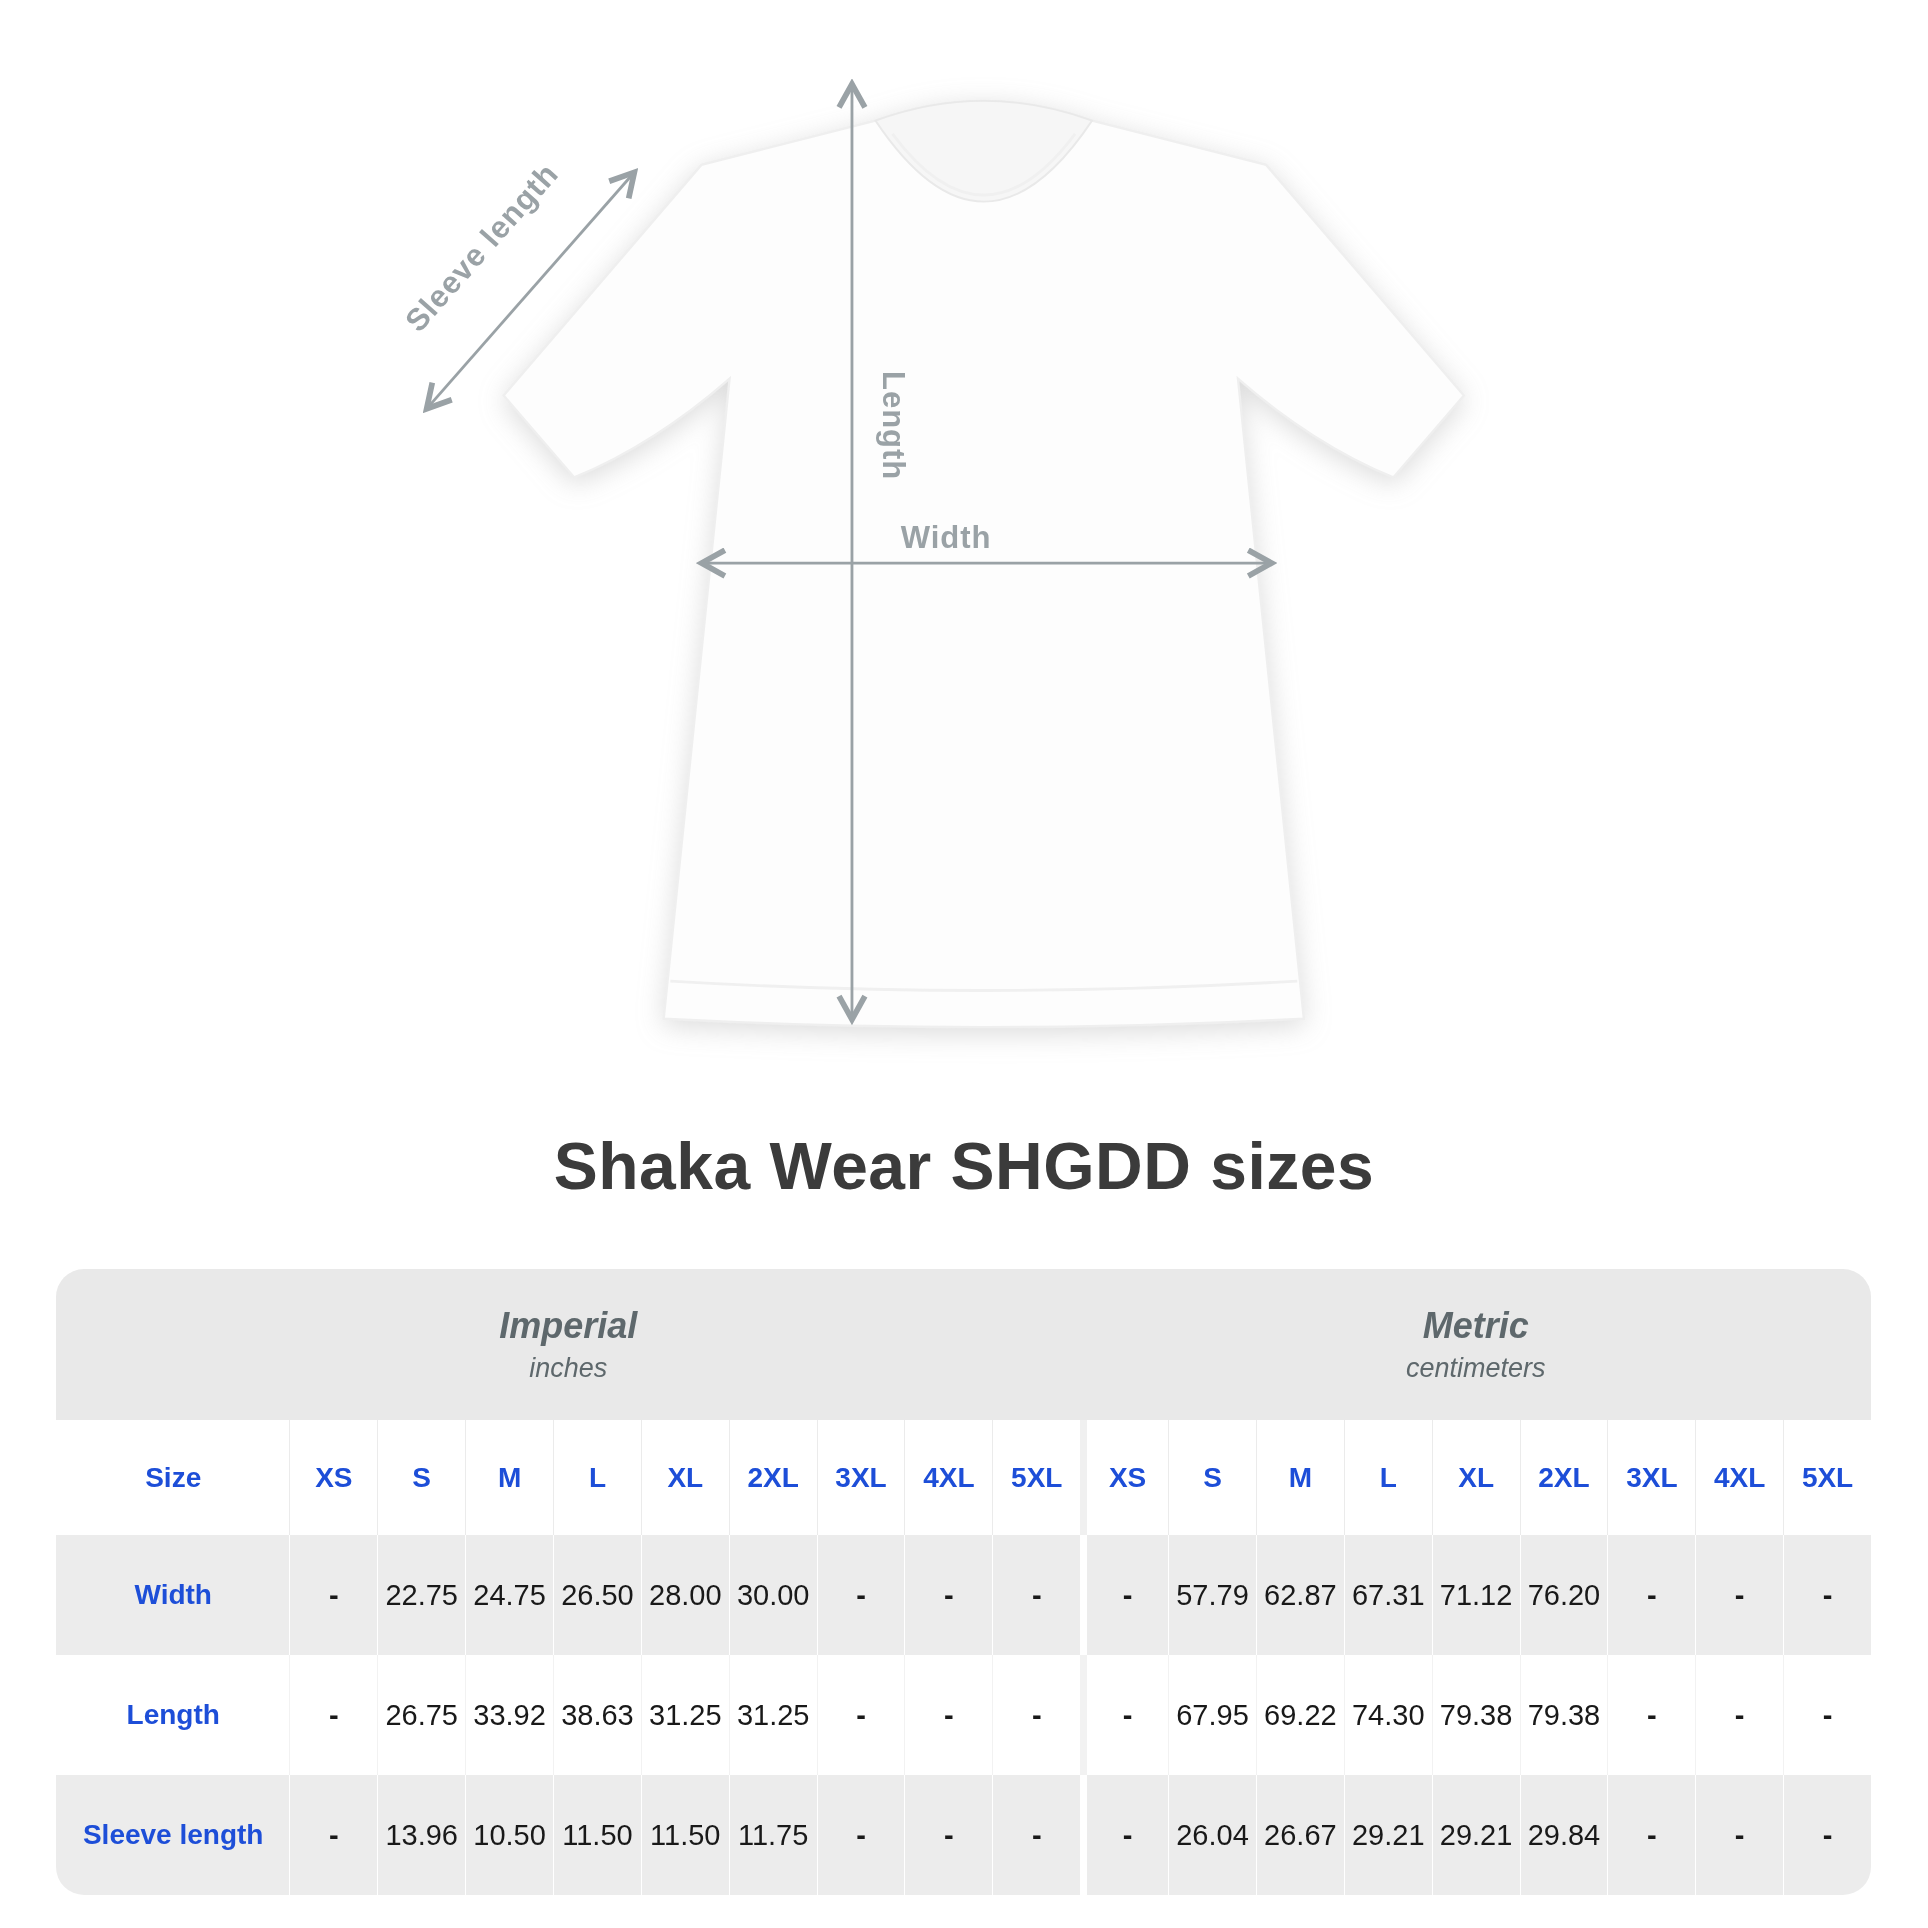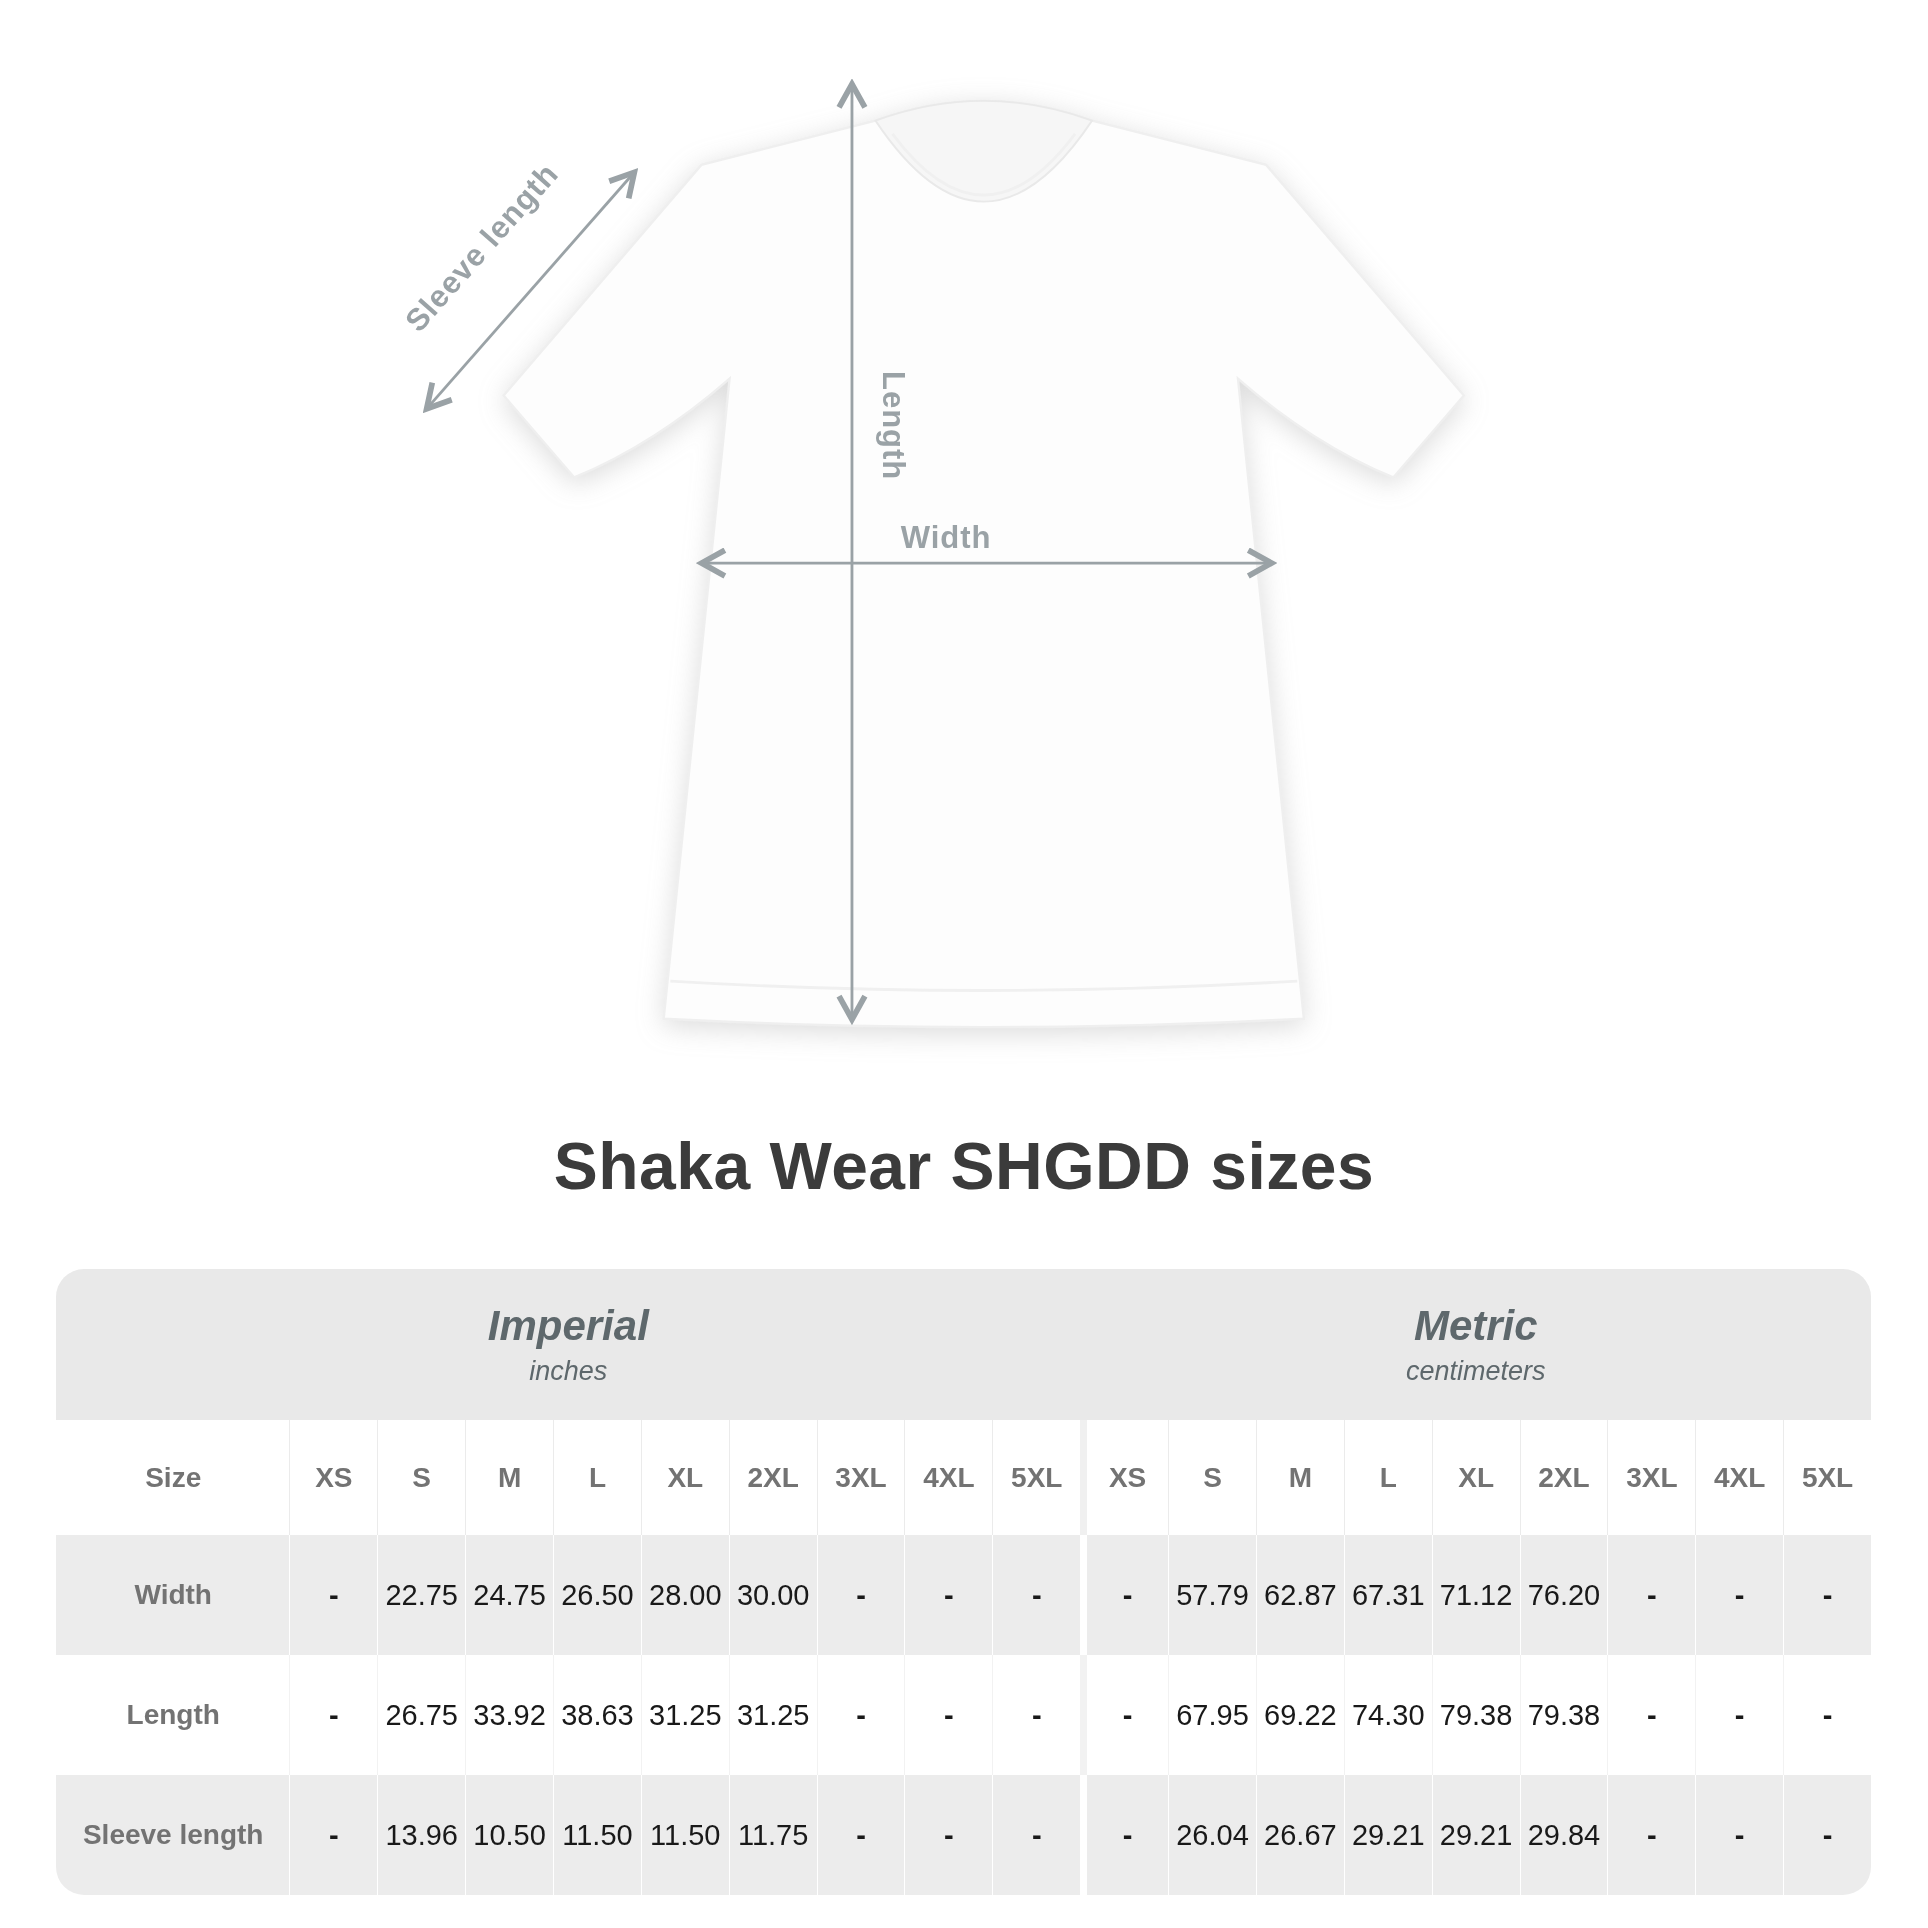--- a/index.html
+++ b/index.html
@@ -26,30 +26,30 @@
   
   .size-table{
     position:absolute;left:56px;top:1269px;width:1815px;
     border-radius:28px;overflow:hidden;background:#fff;
   }
   .band{position:relative;height:151px;background:#e9e9e9;}
   .band .group{position:absolute;top:0;height:100%;display:flex;flex-direction:column;
     align-items:center;justify-content:center;gap:5.6px;}
   .band .group.imperial{left:0;width:56.45%;}
   .band .group.metric{left:56.45%;width:43.55%;}
-  .band .glabel{font-size:42px;font-weight:bold;font-style:italic;color:#5e686c;}
+  .band .glabel{font-size:36px;font-weight:bold;font-style:italic;color:#5e686c;}
   .band .gsub{font-size:27px;font-style:italic;color:#5e686c;}
   .grid-row{display:grid;grid-template-columns:12.86% repeat(18,1fr);}
   .thead{height:115px;background:#ffffff;}
   .trow{height:120px;}
   .trow.shade{background:#ececec;}
   .trow.plain{background:#ffffff;}
   .cell{display:flex;align-items:center;justify-content:center;
     font-size:29px;color:#191919;border-left:1.9px solid transparent;}
-  .cell.head,.cell.label-cell{font-weight:bold;color:#737373;font-size:28px;}
+  .cell.head,.cell.label-cell{font-weight:bold;color:#1d4ed8;font-size:28px;}
   .thead .cell.sep{border-left-color:#ebebeb;}
   .trow.plain .cell.sep{border-left-color:#f2f2f2;}
   .trow.shade .cell.sep{border-left-color:#ffffff;}
   .cell.metric-start{border-left-width:7.5px;}
   .thead .cell.metric-start{border-left-color:#f0f0f0;}
   .trow.plain .cell.metric-start{border-left-color:#f2f2f2;}
   .trow.shade .cell.metric-start{border-left-color:#ffffff;}
   .cell.dash{font-weight:bold;}
 </style>
 </head>

